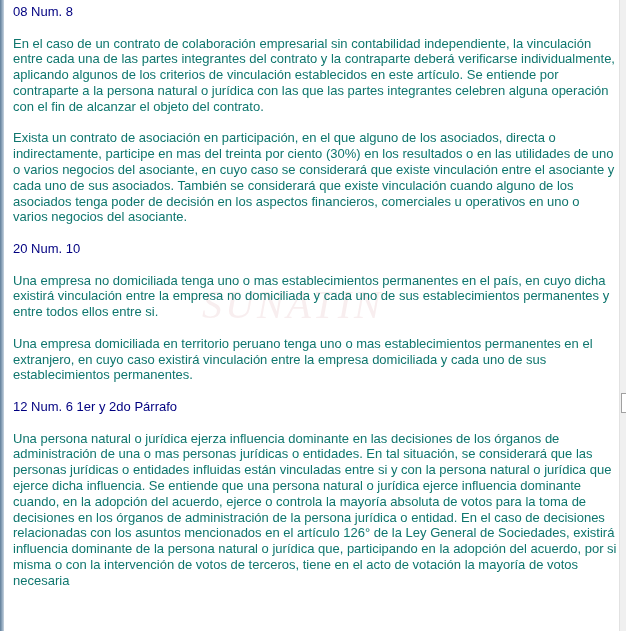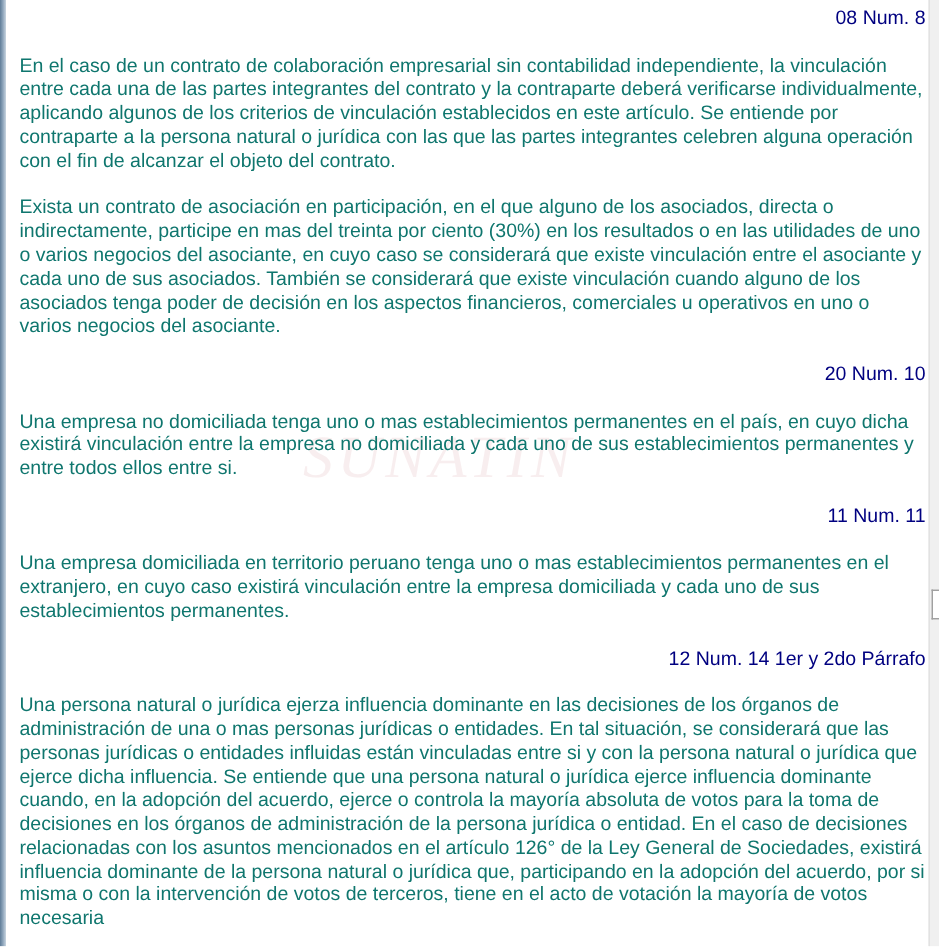--- a/index.html
+++ b/index.html
@@ -43,21 +43,20 @@
     left: 13px;
     top: 4px;
     width: 604px;
     font-family: "Liberation Sans", sans-serif;
     font-size: 13px;
     line-height: 15.8px;
   }
   .section-title {
     color: #000080;
     margin: 0 0 15.8px 0;
-    text-align: right;
   }
   .section-body {
     color: #0f766e;
     margin: 0 0 15.8px 0;
   }
   .watermark {
     position: absolute;
     left: 202px;
     top: 281px;
     font-family: "Liberation Serif", serif;
@@ -83,24 +82,23 @@
       <p class="section-body">En el caso de un contrato de colaboración empresarial sin contabilidad independiente, la vinculación entre cada una de las partes integrantes del contrato y la contraparte deberá verificarse individualmente, aplicando algunos de los criterios de vinculación establecidos en este artículo. Se entiende por contraparte a la persona natural o jurídica con las que las partes integrantes celebren alguna operación con el fin de alcanzar el objeto del contrato.</p>
     </section>
     <section>
       <p class="section-body">Exista un contrato de asociación en participación, en el que alguno de los asociados, directa o indirectamente, participe en mas del treinta por ciento (30%) en los resultados o en las utilidades de uno o varios negocios del asociante, en cuyo caso se considerará que existe vinculación entre el asociante y cada uno de sus asociados. También se considerará que existe vinculación cuando alguno de los asociados tenga poder de decisión en los aspectos financieros, comerciales u operativos en uno o varios negocios del asociante.</p>
     </section>
     <section>
       <p class="section-title">20 Num. 10</p>
       <p class="section-body">Una empresa no domiciliada tenga uno o mas establecimientos permanentes en el país, en cuyo dicha existirá vinculación entre la empresa no domiciliada y cada uno de sus establecimientos permanentes y entre todos ellos entre si.</p>
     </section>
     <section>
-      <p class="section-title">11 Num. 11</p>
       <p class="section-body">Una empresa domiciliada en territorio peruano tenga uno o mas establecimientos permanentes en el extranjero, en cuyo caso existirá vinculación entre la empresa domiciliada y cada uno de sus establecimientos permanentes.</p>
     </section>
     <section>
-      <p class="section-title">12 Num. 14 1er y 2do Párrafo</p>
+      <p class="section-title">12 Num. 6 1er y 2do Párrafo</p>
       <p class="section-body">Una persona natural o jurídica ejerza influencia dominante en las decisiones de los órganos de administración de una o mas personas jurídicas o entidades. En tal situación, se considerará que las personas jurídicas o entidades influidas están vinculadas entre si y con la persona natural o jurídica que ejerce dicha influencia. Se entiende que una persona natural o jurídica ejerce influencia  dominante cuando, en la adopción del acuerdo, ejerce o controla la mayoría absoluta de votos para la toma de decisiones en los órganos de administración de la persona jurídica o entidad. En el caso de decisiones relacionadas con los asuntos mencionados en el artículo 126° de la Ley General de Sociedades, existirá influencia dominante de la persona natural o jurídica que, participando en la adopción del acuerdo, por si misma o con la intervención de votos de terceros, tiene en el acto de votación la mayoría de votos necesaria</p>
     </section>
   </div>
 
   <div class="right-strip"></div>
   <div class="right-splitter"></div>
 </div>
 
 </body></html>

